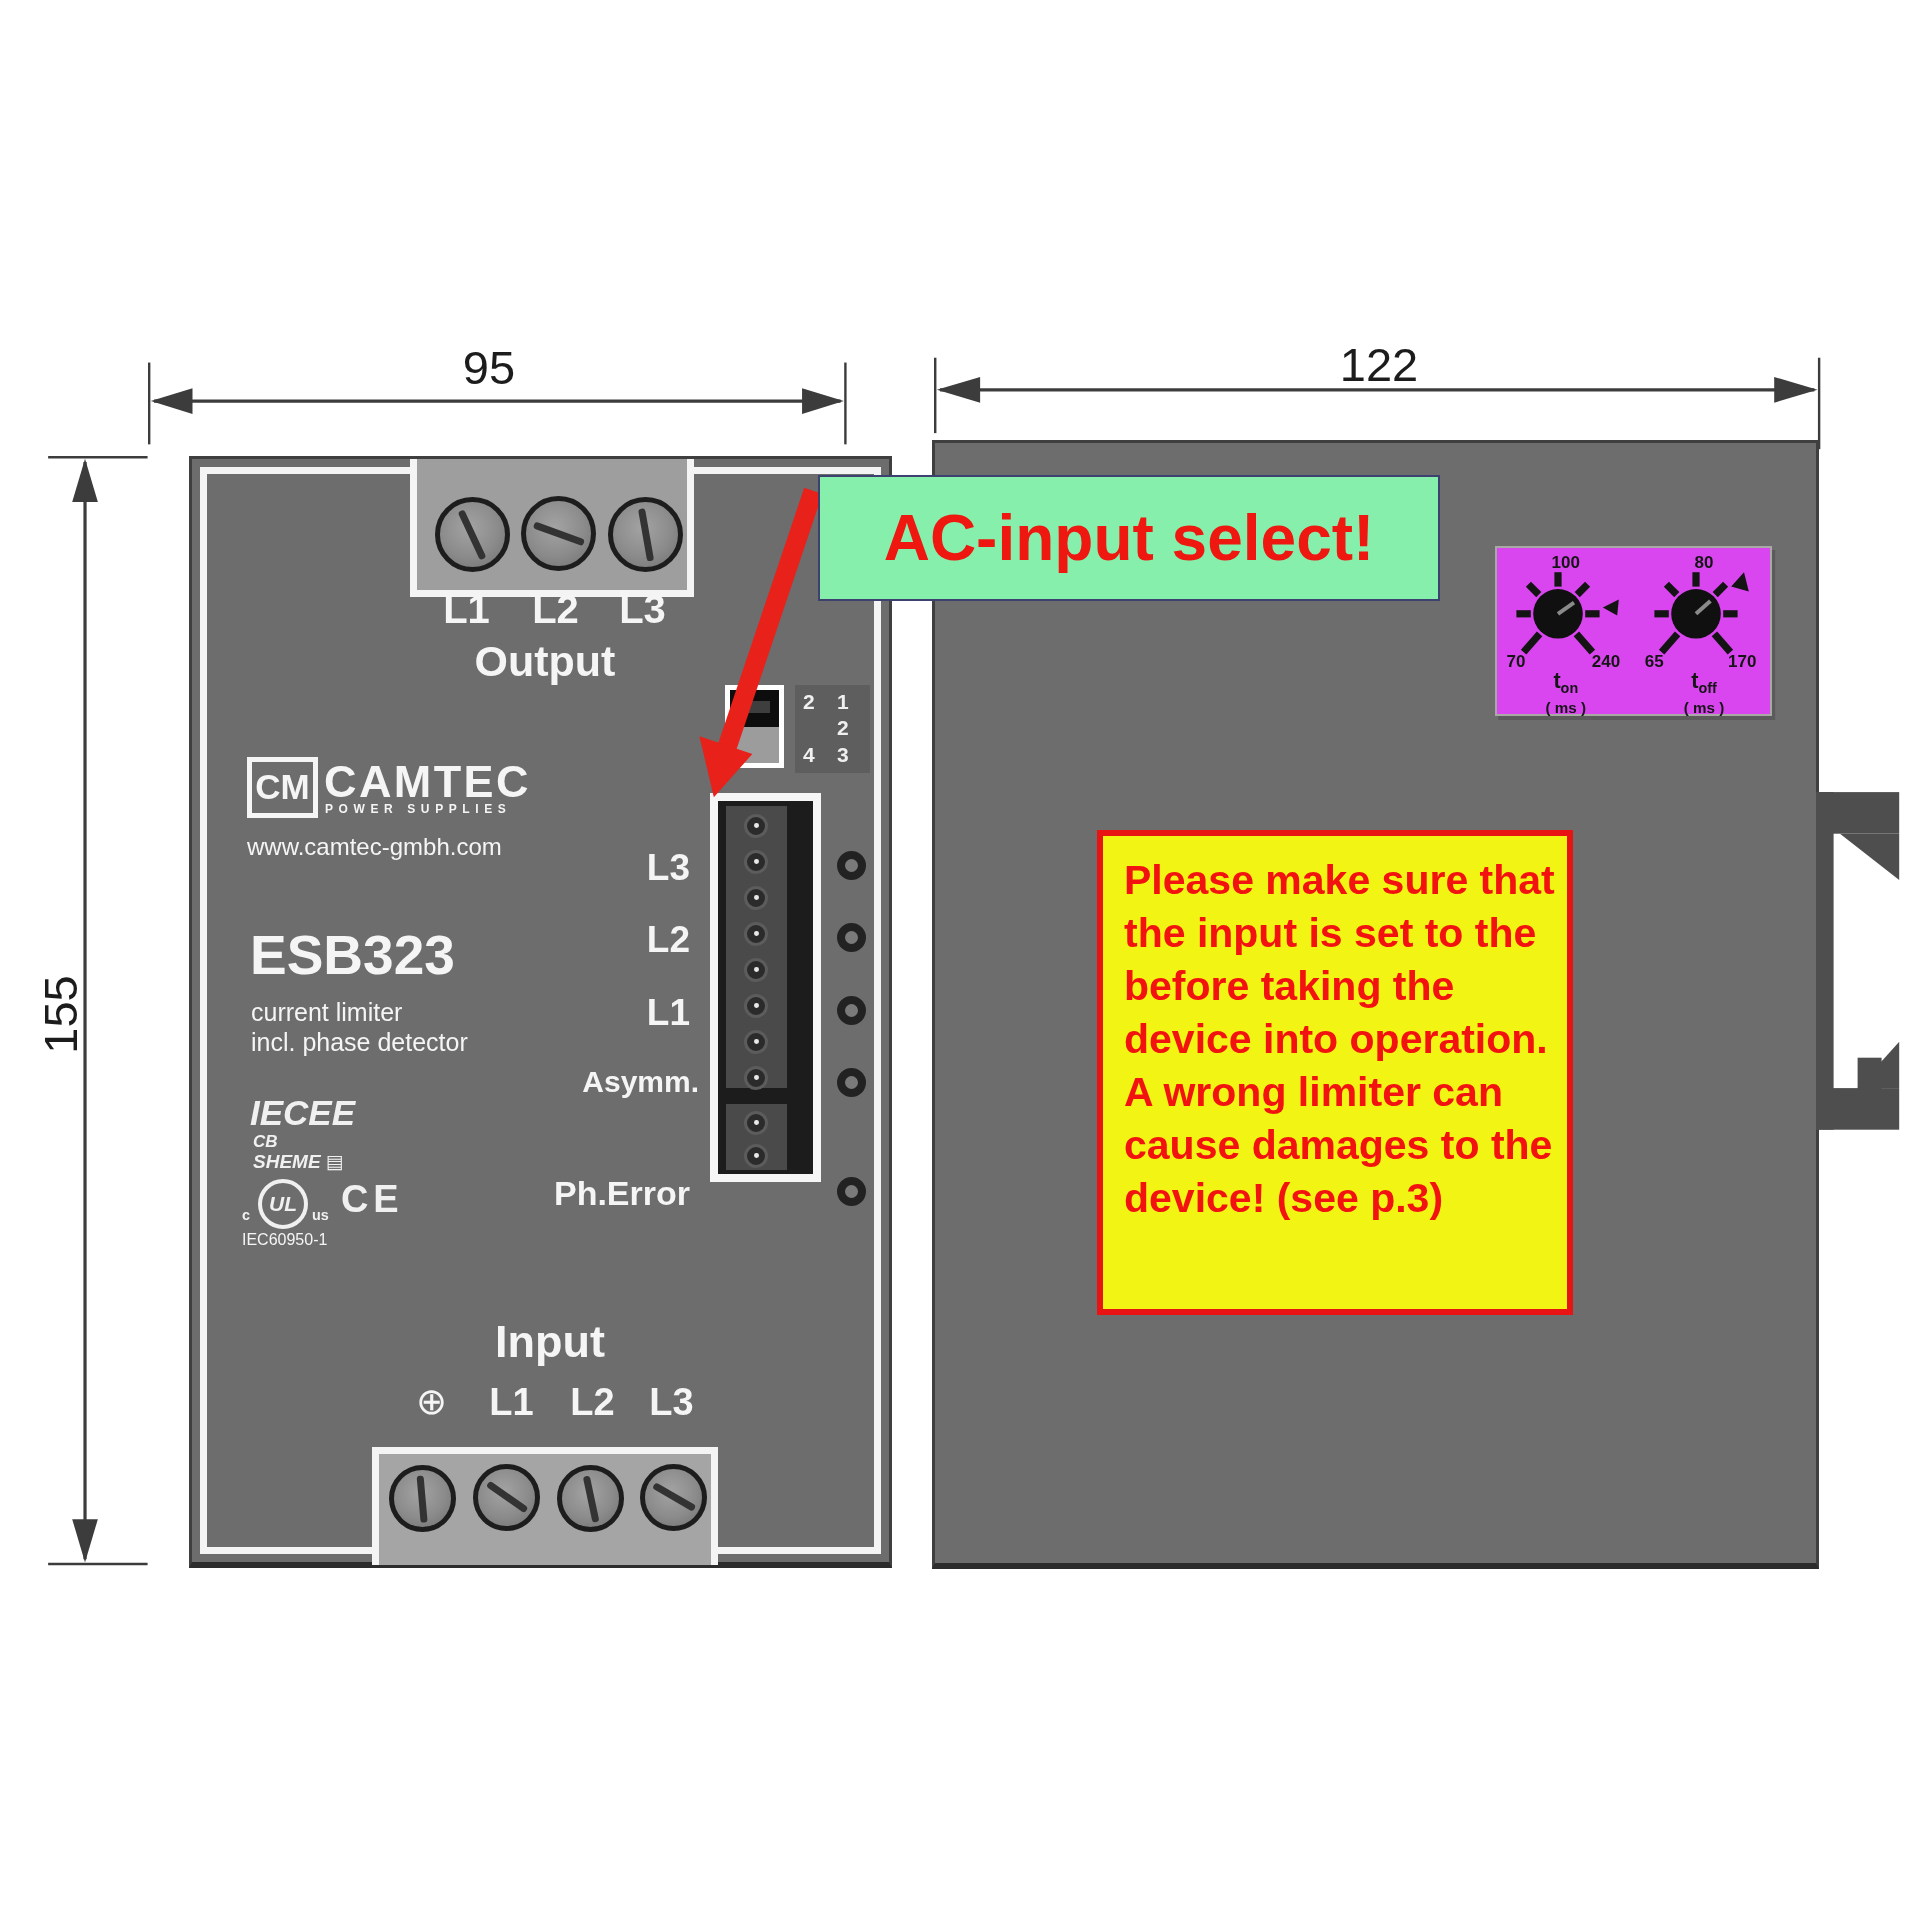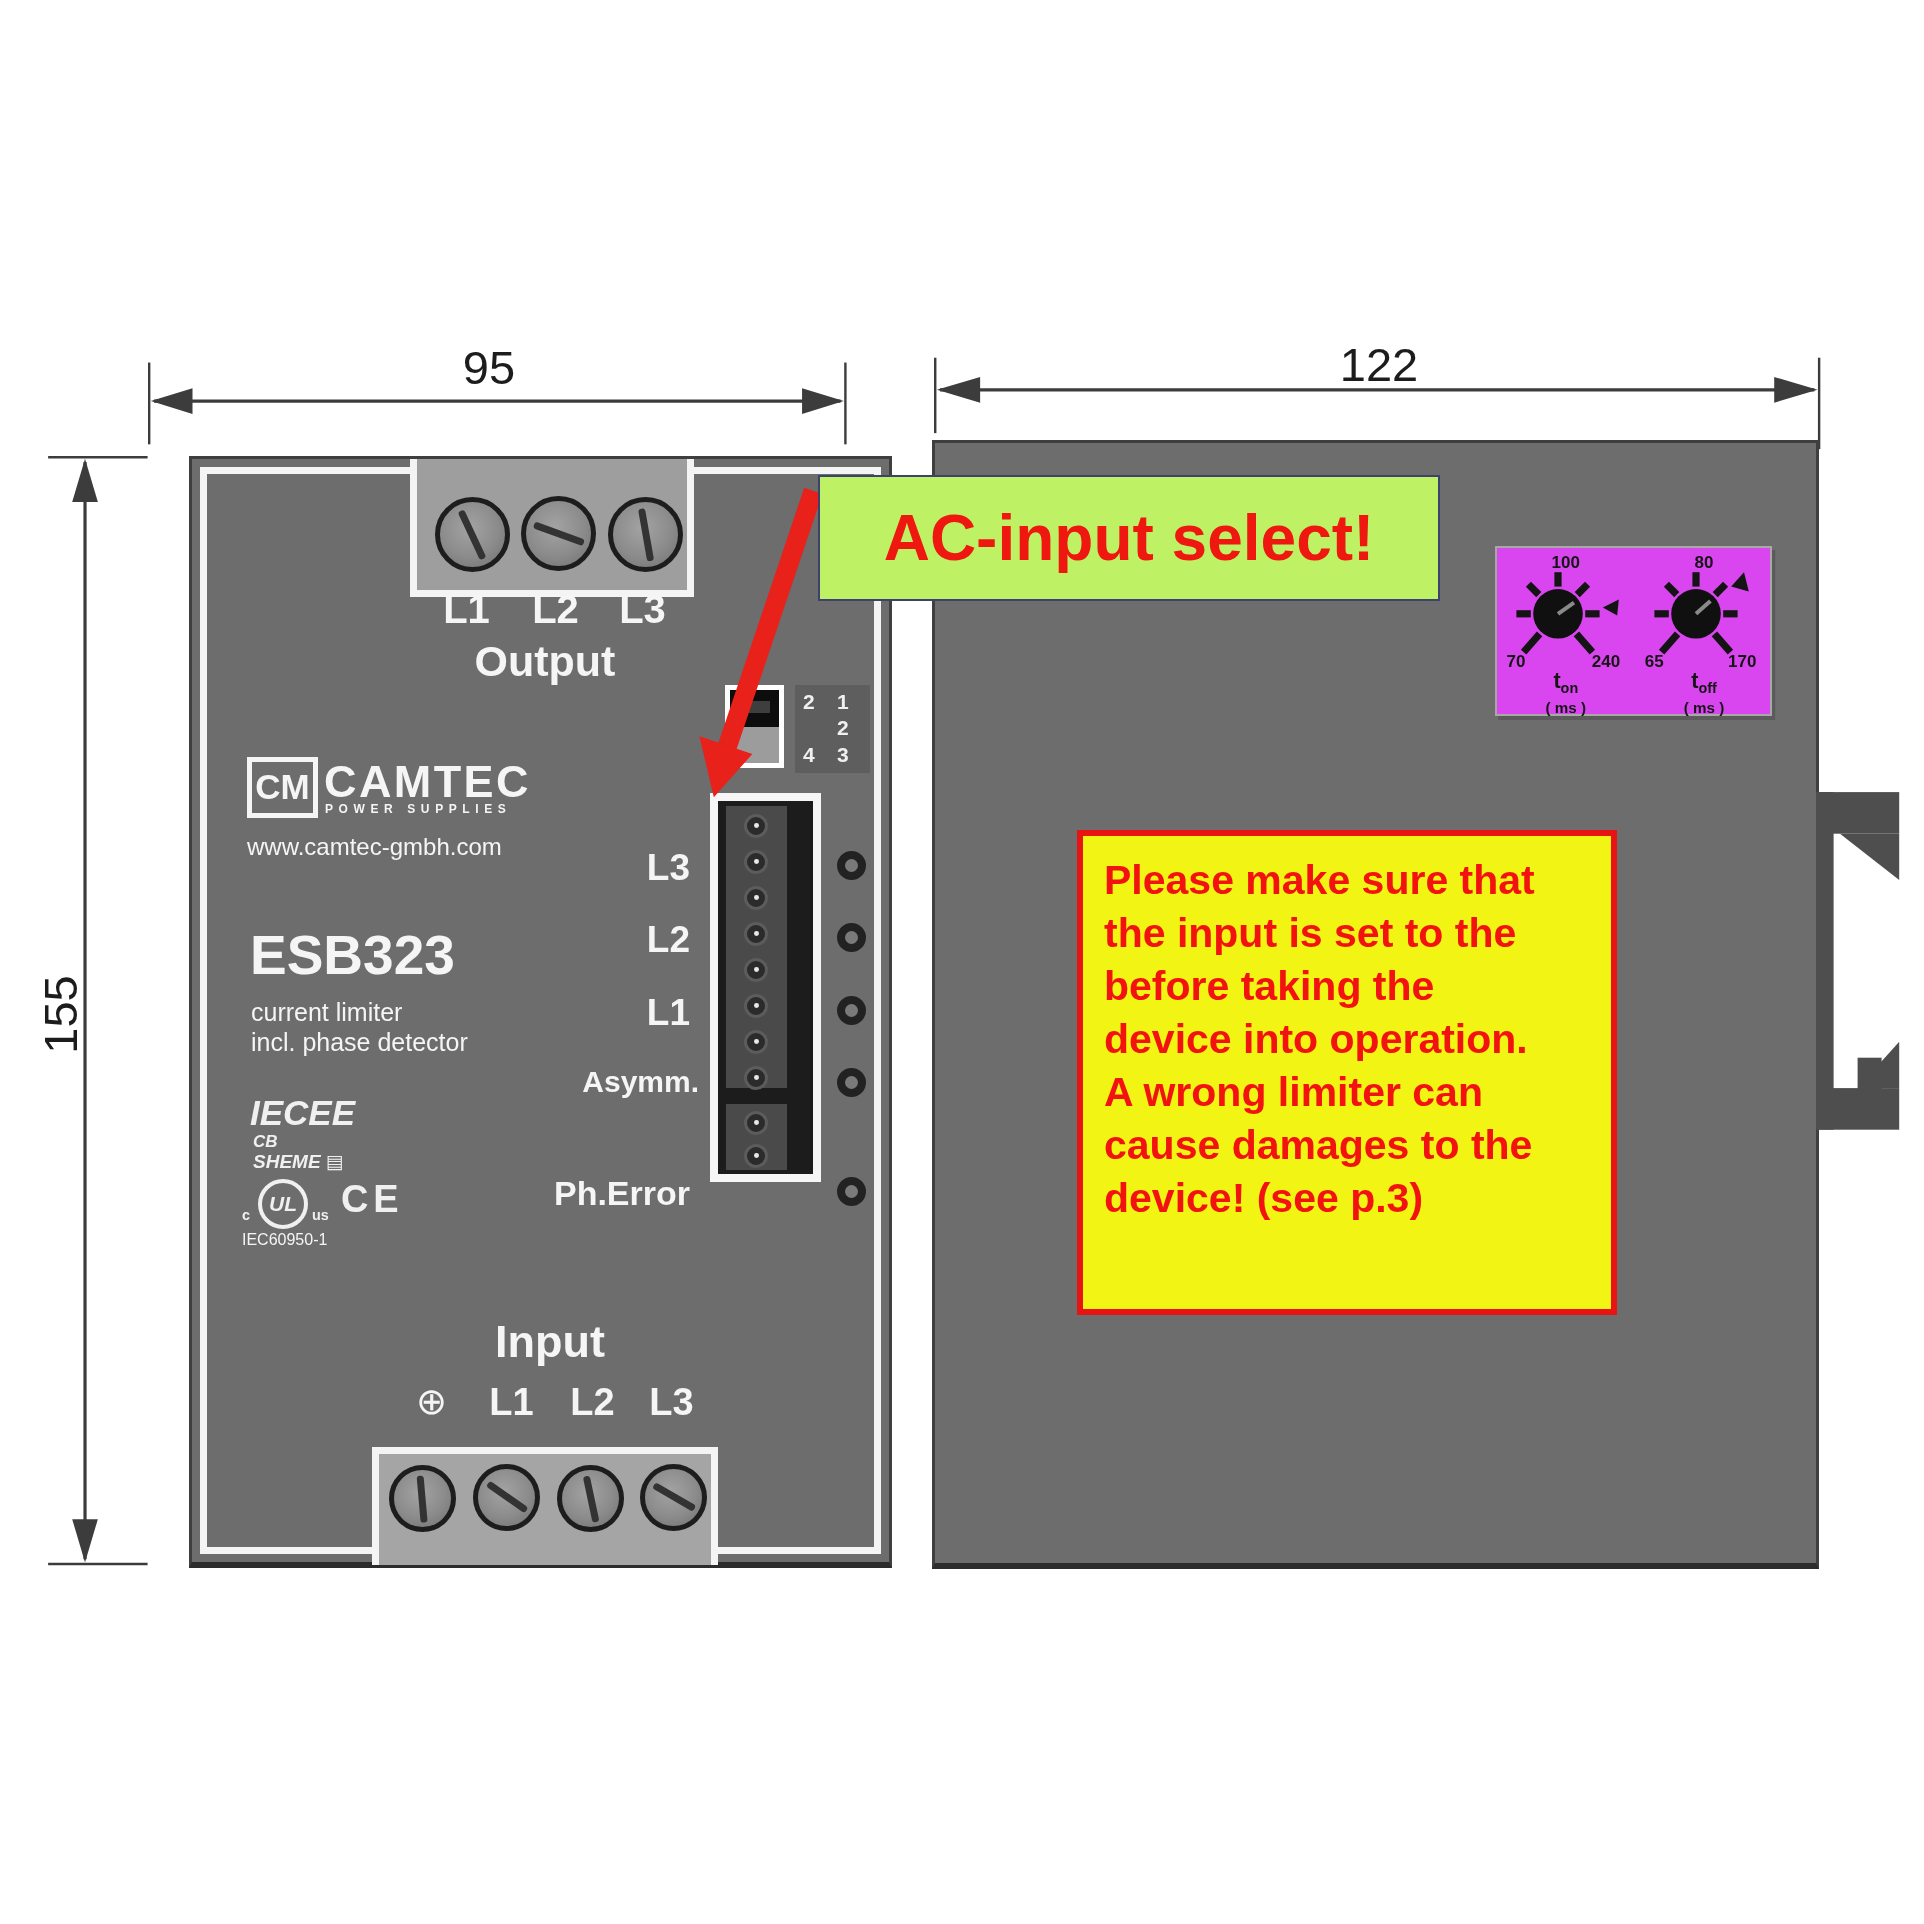--- a/index.html
+++ b/index.html
@@ -32,21 +32,21 @@
   .logo-ico{position:absolute;border:5.6px solid #f5f5f5;box-sizing:border-box;color:#f5f5f5;font-weight:bold;text-align:center;}
   .cert{color:#f0f0f0;font-weight:bold;font-style:italic;}
   .ulmark{position:absolute;width:50px;height:50px;border:4px solid #f0f0f0;border-radius:50%;box-sizing:border-box;color:#f0f0f0;font-weight:bold;font-style:italic;text-align:center;}
   
   .knobpanel{position:absolute;background:#d946ef;border:2.4px solid #a8a8a4;box-shadow:3.2px 4px 0 rgba(40,40,40,.25);box-sizing:border-box;}
   .knoblbl{position:absolute;color:#151515;font-weight:bold;font-size:17px;}
   .knobname{color:#151515;font-weight:bold;font-size:21.7px;line-height:21px;}
   .knobname sub{font-size:14.4px;}
   .knobunit{color:#151515;font-weight:bold;font-size:15.2px;line-height:16px;}
   
-  .banner{position:absolute;background:#bef264;border:2.4px solid #3c4170;color:#ee1810;font-weight:bold;
+  .banner{position:absolute;background:#86efac;border:2.4px solid #3c4170;color:#ee1810;font-weight:bold;
           display:flex;align-items:center;justify-content:center;font-size:64px;box-sizing:border-box;}
   .warnbox{position:absolute;background:#f2f513;border:6.4px solid #e81414;box-sizing:border-box;
            color:#f21311;font-weight:bold;font-size:41px;line-height:53px;padding:17.6px 8px 8px 21px;}
   
   .dimtxt{position:absolute;color:#1c1c1c;font-size:47px;font-weight:normal;}
   svg{position:absolute;left:0;top:0;pointer-events:none;}
 </style>
 </head>
 <body>
 
@@ -221,21 +221,21 @@
         </svg>
         <div class="knoblbl" style="left:4.8px;top:101px;">65</div>
         <div class="knoblbl" style="left:88px;top:101px;">170</div>
         <div class="ctr" style="position:absolute;left:0;top:119px;width:128px;">
           <span class="knobname"><span>t</span><sub>off</sub></span><br>
           <span class="knobunit">( ms )</span>
         </div>
       </div>
     </div>
 
-    <div class="warnbox" style="left:142px;top:387px;width:540px;height:485px;">
+    <div class="warnbox" style="left:162px;top:387px;width:476px;height:485px;">
       <div>Please make sure that</div>
       <div>the input is set to the</div>
       <div>before taking the</div>
       <div>device into operation.</div>
       <div>A wrong limiter can</div>
       <div>cause damages to the</div>
       <div>device! (see p.3)</div>
     </div>
   </div>
 

